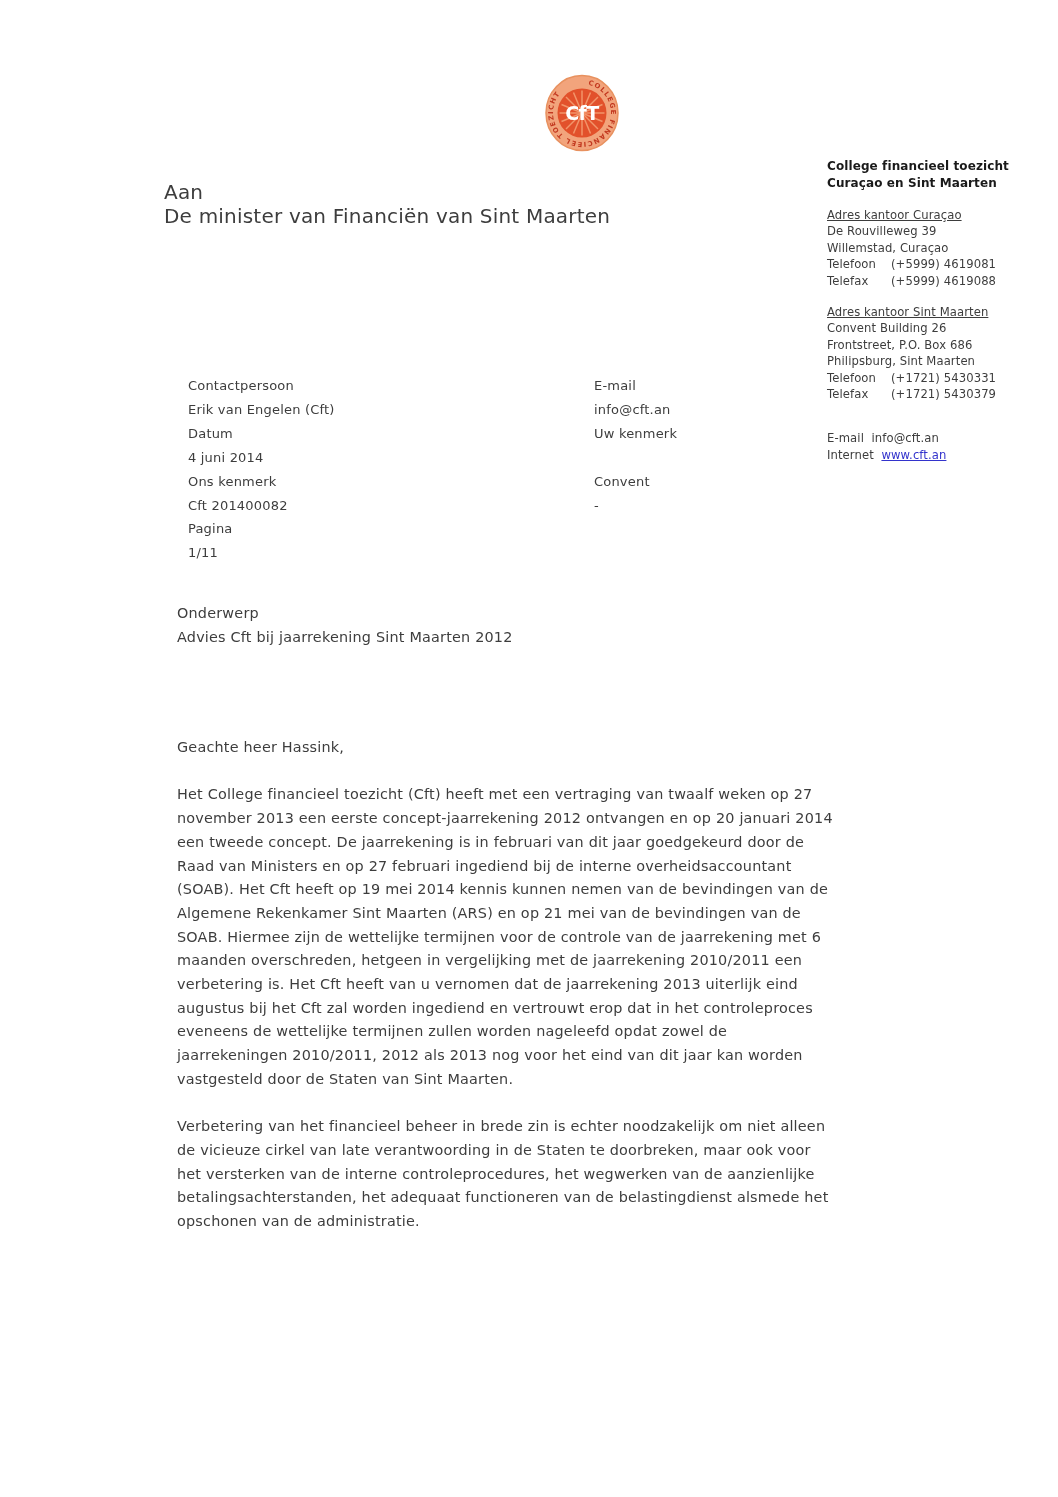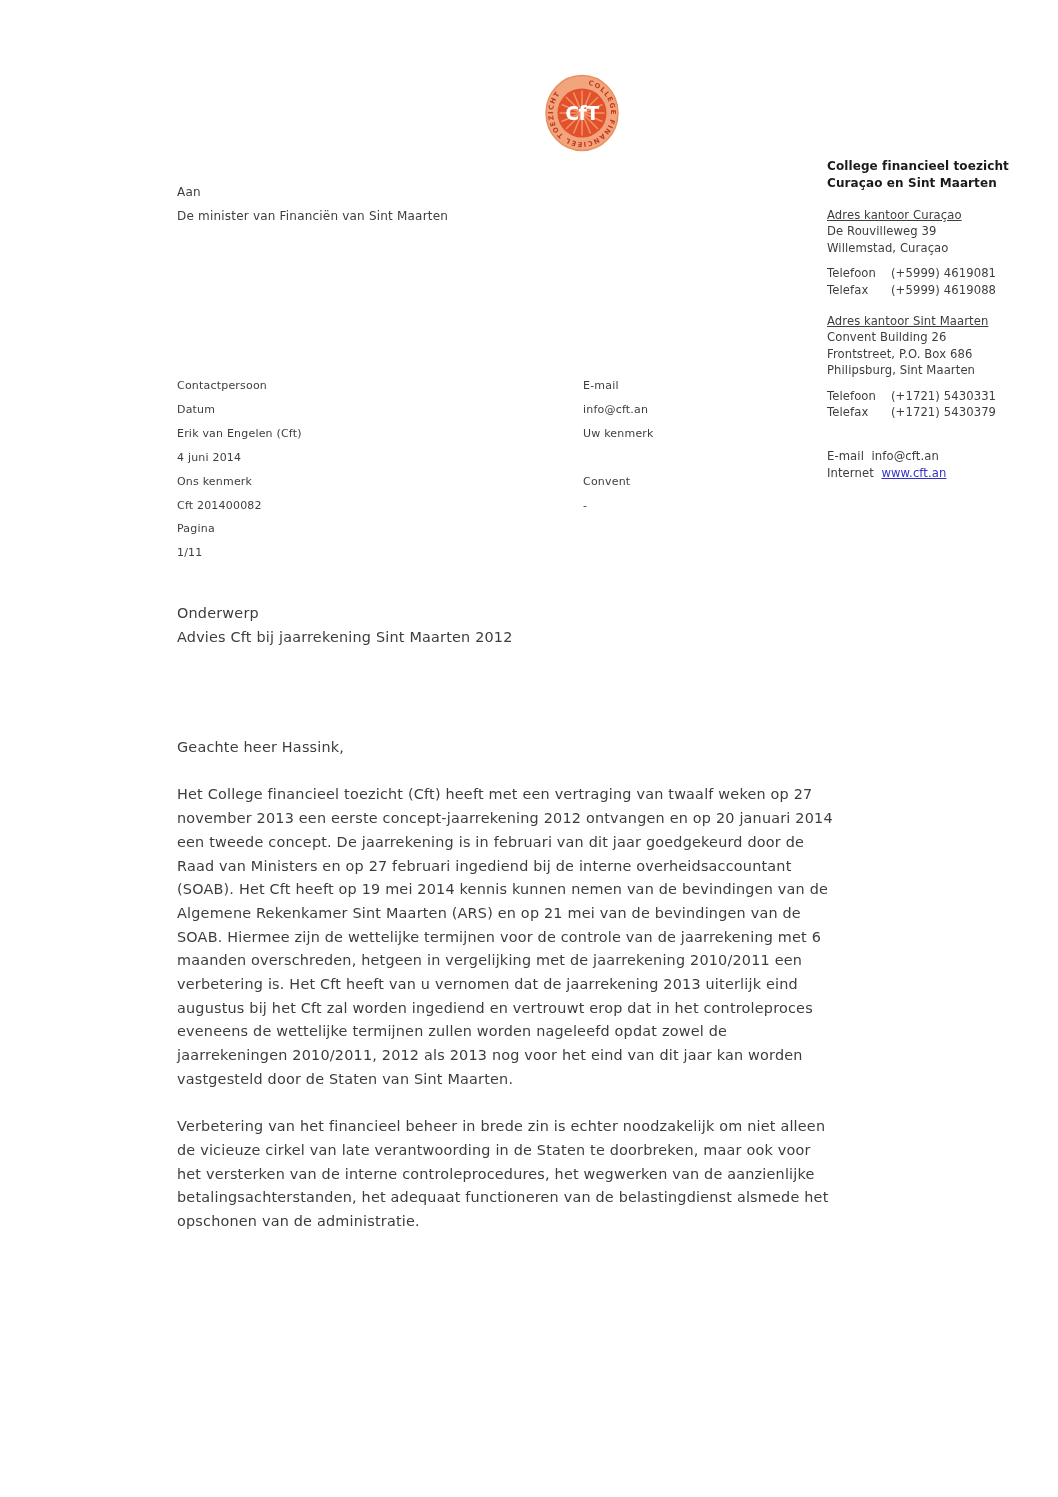--- a/index.html
+++ b/index.html
@@ -9,33 +9,33 @@
     width:1058px;
     height:1497px;
     background:#ffffff;
     font-family:"DejaVu Sans","Liberation Sans",sans-serif;
     color:#3d3d3d;
     overflow:hidden;
   }
   
   .logo { position:absolute; left:544px; top:73px; width:76px; height:80px; }
   
-  .recipient { position:absolute; left:177px; top:181px; font-size:12px; line-height:23.5px; letter-spacing:0.2px; }
+  .recipient { position:absolute; left:164px; top:181px; font-size:20px; line-height:23.5px; letter-spacing:0.2px; }
   
   .sidebar { position:absolute; left:827px; top:158px; width:215px; font-size:11.6px; line-height:16.4px; letter-spacing:0.1px; }
   .sidebar .org { font-weight:bold; color:#1a1a1a; font-size:12px; line-height:17px; margin-bottom:15px; }
   .sidebar .office-heading { text-decoration:underline; }
   .sidebar .office { margin-bottom:6px; }
-  .sidebar .phones { margin-top:9px; margin-bottom:15px; }
+  .sidebar .phones { margin-top:0; margin-bottom:15px; }
   .phone-row .plabel { display:inline-block; width:64px; }
   .sidebar .netblock { margin-top:28px; }
   .sidebar .nlabel { display:inline-block; }
   .weblink { color:#3333cc; text-decoration:underline; cursor:pointer; }
   
-  .meta { position:absolute; left:177px; top:374px; display:flex; font-size:11px; letter-spacing:0.2px; }
+  .meta { position:absolute; left:188px; top:374px; display:flex; font-size:13px; letter-spacing:0.2px; }
   .meta-col { display:flex; flex-direction:column; }
   .meta-col.left { width:406px; }
   .meta-col.right { width:300px; }
   .meta-line { min-height:23.9px; line-height:23.9px; white-space:pre; }
   
   .subject { position:absolute; left:177px; top:602px; font-size:14.4px; line-height:23.9px; letter-spacing:0.2px; }
   
   .letter-body { position:absolute; left:177px; top:698px; width:740px; font-size:14.4px; line-height:23.7px; letter-spacing:0.2px;margin-top:38px; }
   .letter-body p { margin:23.7px 0 0 0; white-space:pre; }
   .letter-body .salutation { white-space:pre; }
@@ -123,22 +123,22 @@
       <div>
         <span class="nlabel">Internet</span>&nbsp;
         <span class="weblink">www.cft.an</span>
       </div>
     </div>
   </div>
 
   <div class="meta">
     <div class="meta-col left">
       <div class="meta-line">Contactpersoon</div>
+      <div class="meta-line">Erik van Engelen (Cft)</div>
       <div class="meta-line">Datum</div>
-      <div class="meta-line">Erik van Engelen (Cft)</div>
       <div class="meta-line">4 juni 2014</div>
       <div class="meta-line">Ons kenmerk</div>
       <div class="meta-line">Cft 201400082</div>
       <div class="meta-line">Pagina</div>
       <div class="meta-line">1/11</div>
     </div>
     <div class="meta-col right">
       <div class="meta-line">E-mail</div>
       <div class="meta-line">info@cft.an</div>
       <div class="meta-line">Uw kenmerk</div>

